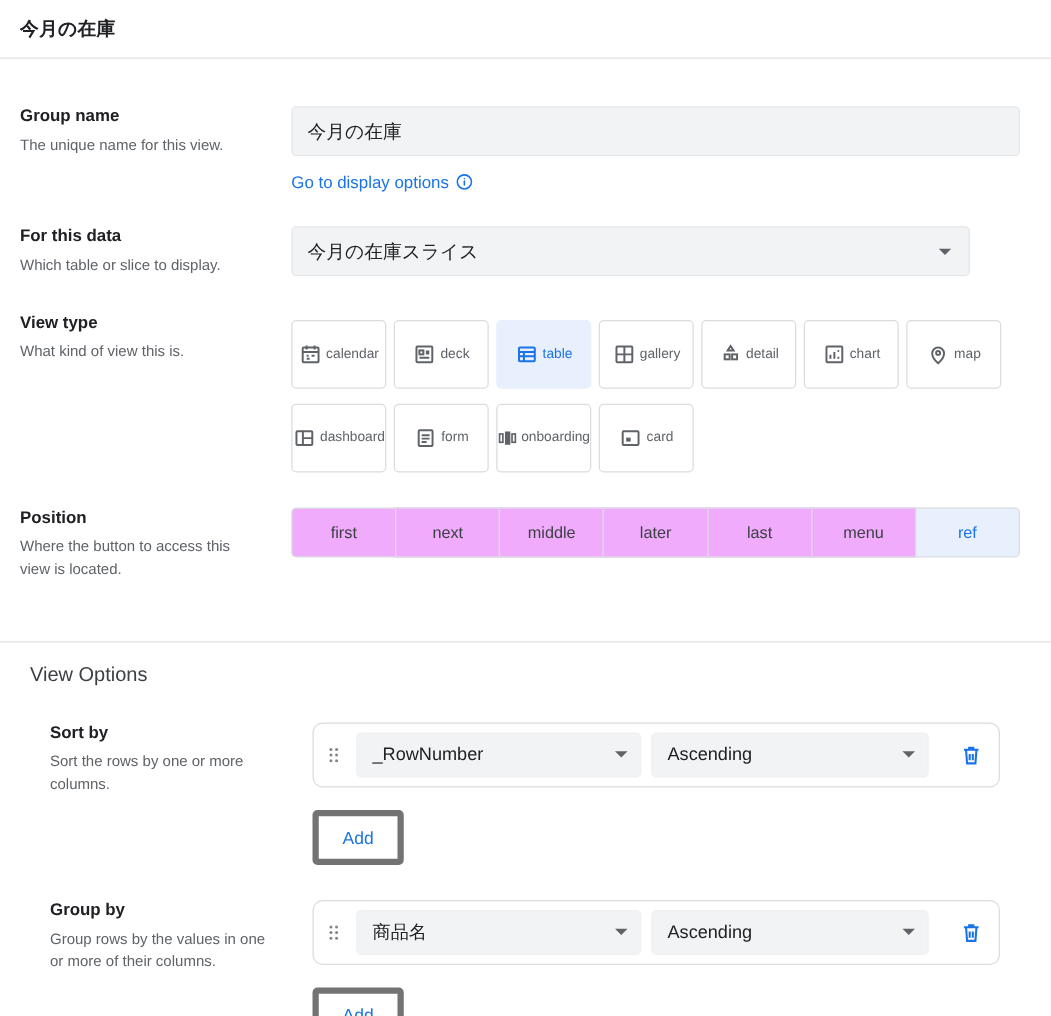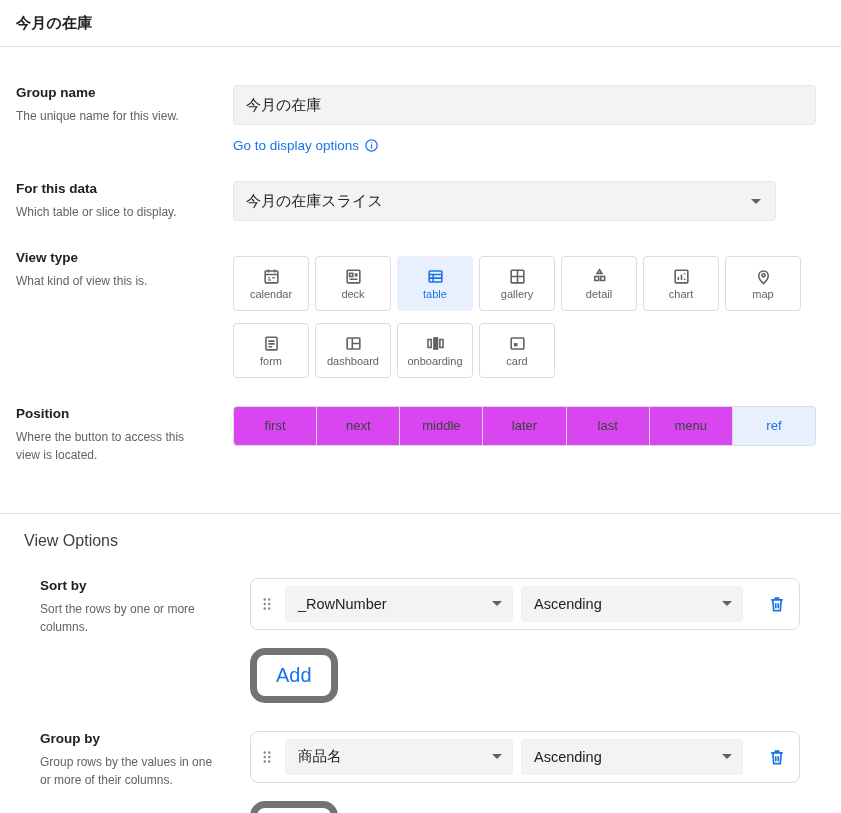--- a/index.html
+++ b/index.html
@@ -39,33 +39,33 @@
 
   .link-row { margin-top: 13px; display:flex; align-items:center; gap:5px; }
   .link-row a { color:#1a73e8; font-size: 13.5px; text-decoration:none; }
   .info-icon { width:15px; height:15px; color:#1a73e8; display:inline-flex; }
   .info-icon svg { width:100%; height:100%; }
 
   
   .tile-grid { display:flex; flex-wrap:wrap; gap: 12px 6px; max-width: 580px; margin-top: 6px; }
   .tile {
     width: 76px; height: 55px; background:#fff; border:1px solid #dadce0; border-radius:4px;
-    display:flex; flex-direction:column; align-items:center; justify-content:center; gap:3px;
+    display:flex; flex-direction:row; align-items:center; justify-content:center; gap:3px;
     cursor:pointer; color:#5f6368;
   }
   .tile .t-icon { width:19px; height:19px; }
   .tile .t-icon svg { width:100%; height:100%; display:block; }
   .tile .t-label { font-size: 11px; color:#5f6368; line-height:1; }
   .tile.selected { background:#e8f0fe; border-color:#e8f0fe; color:#1a73e8; }
   .tile.selected .t-label { color:#1a73e8; }
 
   
   .segments { display:flex; width: 583px; }
   .segment {
-    flex:1; height:40px; background:#d946ef; border:1px solid #dadce0; margin-left:-1px;
+    flex:1; height:40px; background:#f0abfc; border:1px solid #dadce0; margin-left:-1px;
     display:flex; align-items:center; justify-content:center;
     font-size: 13px; color:#3c4043; cursor:pointer;
   }
   .segment:first-child { margin-left:0; border-radius:4px 0 0 4px; }
   .segment:last-child { border-radius:0 4px 4px 0; }
   .segment.selected { background:#e8f0fe; color:#1a73e8; }
 
   .divider { border-top:1px solid #e0e0e0; margin-top: 48px; }
 
   
@@ -85,22 +85,22 @@
     height: 36px; background:#f1f3f4; border-radius:4px; border:1px solid #eef0f2;
     display:flex; align-items:center; justify-content:space-between;
     padding: 0 10px 0 12px; font-size: 14.5px; color:#202124; cursor:pointer;
   }
   .rule-select.col-select { width: 228px; }
   .rule-select.order-select { width: 222px; }
   .trash-btn { margin-left:auto; background:none; border:none; padding:2px; cursor:pointer; color:#1a73e8; display:flex; }
   .trash-btn svg { width:20px; height:20px; }
 
   .add-btn {
-    margin-top: 18px; padding: 9px 19px; background:#fff; border:7px solid #737373;
-    border-radius: 15px; color:#1a73e8; font-size: 20px; cursor:pointer;
+    margin-top: 18px; padding: 9px 19px; background:#fff; border:5px solid #737373;
+    border-radius: 4px; color:#1a73e8; font-size: 14px; cursor:pointer;
     font-family: "Liberation Sans", sans-serif;
   }
 </style>
 </head>
 <body>
 
 <div>
 
   <div class="page-header">
     <h1>今月の在庫</h1>
@@ -217,35 +217,35 @@
               <path d="M12 21s-6-5.5-6-10a6 6 0 1 1 12 0c0 4.5-6 10-6 10z"></path>
               <circle cx="12" cy="10.5" r="2"></circle>
             </svg>
           </span>
           <span class="t-label">map</span>
         </div>
 
         <div class="tile">
           <span class="t-icon">
             <svg viewBox="0 0 24 24" fill="none" stroke="currentColor" stroke-width="2">
+              <rect x="4" y="5" width="16" height="14" rx="1"></rect>
+              <path d="M10.5 5v14M10.5 12H20"></path>
+            </svg>
+          </span>
+          <span class="t-label">dashboard</span>
+        </div>
+
+        <div class="tile">
+          <span class="t-icon">
+            <svg viewBox="0 0 24 24" fill="none" stroke="currentColor" stroke-width="2">
               <rect x="5" y="4" width="14" height="16" rx="1"></rect>
               <path d="M8 9h8M8 12.5h8M8 16h5"></path>
             </svg>
           </span>
           <span class="t-label">form</span>
-        </div>
-
-        <div class="tile">
-          <span class="t-icon">
-            <svg viewBox="0 0 24 24" fill="none" stroke="currentColor" stroke-width="2">
-              <rect x="4" y="5" width="16" height="14" rx="1"></rect>
-              <path d="M10.5 5v14M10.5 12H20"></path>
-            </svg>
-          </span>
-          <span class="t-label">dashboard</span>
         </div>
 
         <div class="tile">
           <span class="t-icon">
             <svg viewBox="0 0 24 24" fill="none" stroke="currentColor" stroke-width="2">
               <rect x="2.5" y="7" width="4" height="10"></rect>
               <rect x="10" y="5" width="4.5" height="14" fill="currentColor"></rect>
               <rect x="17.5" y="7" width="4" height="10"></rect>
             </svg>
           </span>

